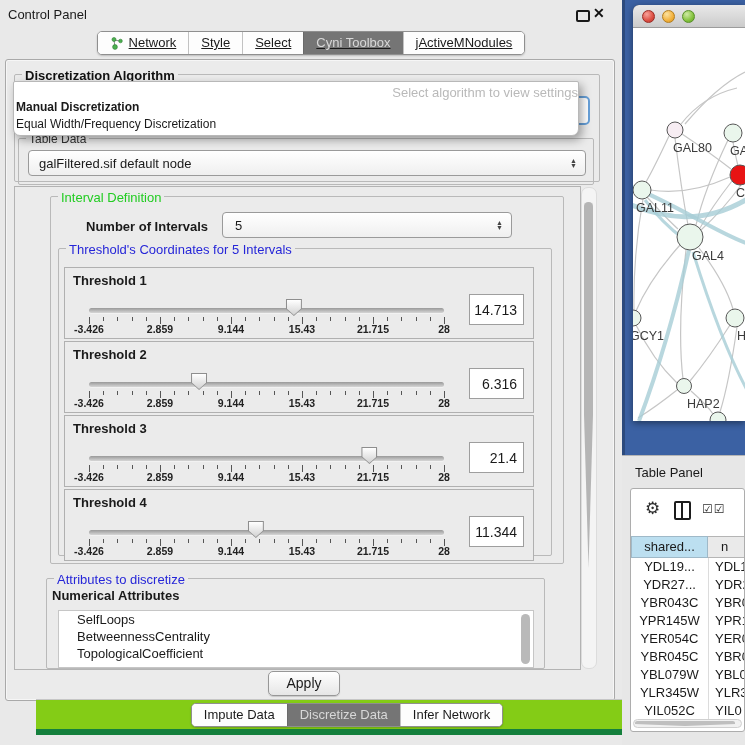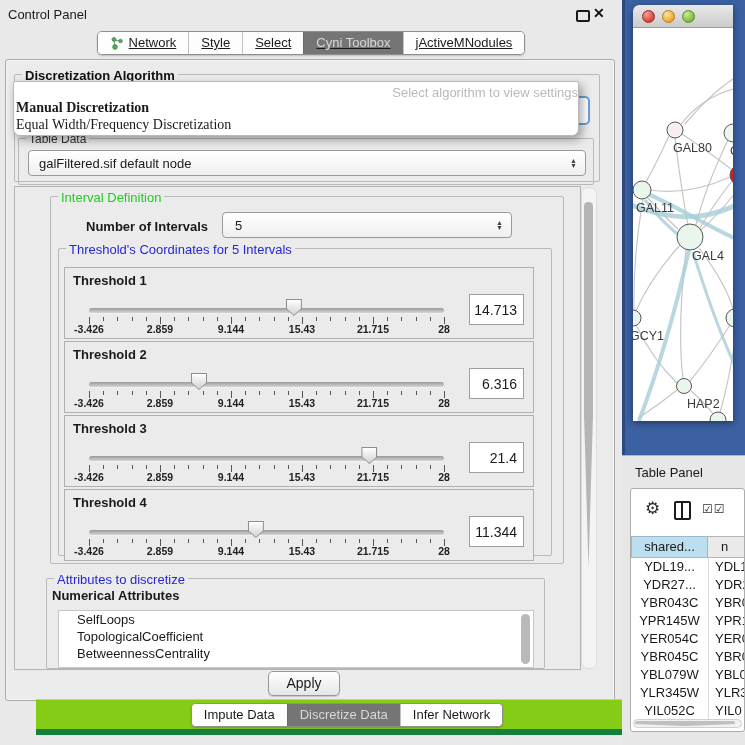--- a/index.html
+++ b/index.html
@@ -42,21 +42,21 @@
   .spin div{font-size:7px;line-height:5px;}
 
   
   .focus-combo{left:420px;top:96px;width:166px;height:25px;border:2px solid #67a0d8;border-radius:5px;
                background:#fff;z-index:5;}
 
   
   .popup{left:13px;top:81px;width:564px;height:53px;background:#fff;border:1px solid #b8b8b8;
          border-radius:2px 2px 7px 7px;box-shadow:3px 4px 10px rgba(0,0,0,.35);z-index:10;}
   .popup .hint{position:absolute;top:3px;left:0;width:100%;text-align:right;color:#b9b9b9;font-size:13px;}
-  .popup .item{position:absolute;left:2px;font-size:14px;white-space:nowrap;font-family:Liberation Serif, serif;}
+  .popup .item{position:absolute;left:2px;font-size:12px;white-space:nowrap;}
   .popup .item.b{font-weight:bold;top:18px;}
   .popup .item.n{top:35px;}
 
   
   .viewport{left:14px;top:186px;width:565px;height:482px;border:1px solid #b3b3b3;background:#ebebeb;}
   .vscroll{left:581px;top:187px;width:14px;height:480px;background:#f4f4f4;border:1px solid #dcdcdc;border-radius:7px;}
   .vscroll .thumb{position:absolute;left:2px;top:14px;width:9px;height:366px;background:#b5b5b5;border-radius:5px;}
 
   
   .slider-panel{position:absolute;left:0;width:468px;height:70px;border:1px solid #b0b0b0;background:#ebebeb;}
@@ -80,21 +80,21 @@
   
   .apply{left:268px;top:671px;width:70px;height:23px;border:1px solid #979797;border-radius:5px;
          background:linear-gradient(#ffffff,#e6e6e6);font-size:14px;text-align:center;line-height:23px;
          box-shadow:0 1px 1px rgba(0,0,0,.15);}
   .bottom-strip{left:0;top:699px;width:622px;height:29px;background:#84cc16;
                 border-top:1px solid #c6c6c6;border-bottom:6px solid #15803d;margin-left:36px;}
   .bottom-strip .tabgroup{margin-top:3px;}
 
   
   .blue-panel{left:622px;top:0;width:123px;height:455px;background:#3b61a3;border-left:3px solid #2c4a7d;box-sizing:border-box;}
-  .mac-window{left:633px;top:5px;width:100px;height:416px;border-radius:6px 0 0 0;overflow:hidden;
+  .mac-window{left:633px;top:5px;width:112px;height:416px;border-radius:6px 0 0 0;overflow:hidden;
               background:#0f172a;box-shadow:0 2px 7px rgba(0,0,0,.45);}
   .titlebar{position:absolute;left:0;top:0;width:100%;height:23px;background:linear-gradient(#e9e9e9,#cbcbcb);
             border-bottom:1px solid #9c9c9c;box-sizing:border-box;}
   .light{position:absolute;top:5px;width:13px;height:13px;border-radius:50%;}
   .light.red{left:9px;background:radial-gradient(circle at 35% 30%,#f7a29a,#dd4f43 60%,#b33a30);border:1px solid #9a2b24;box-sizing:border-box;}
   .light.yellow{left:29px;background:radial-gradient(circle at 35% 30%,#fbe2a0,#f2b13c 60%,#d19020);border:1px solid #b27d1e;box-sizing:border-box;}
   .light.green{left:49px;background:radial-gradient(circle at 35% 30%,#cfe9a5,#85c33e 60%,#5f9e2b);border:1px solid #578f28;box-sizing:border-box;}
   .canvas{position:absolute;left:0;top:23px;width:112px;height:393px;overflow:hidden;background:#fff;}
 
   
@@ -360,22 +360,22 @@
         <div class="valbox">11.344</div>
       </div>
     </div>
 
   <div class="abs group" style="left:46px;top:578px;width:497px;height:89px;"></div>
   <div class="abs gtitle blue" style="left:54px;top:572px;">Attributes to discretize</div>
   <div class="abs lbl" style="left:52px;top:588px;font-size:13px;font-weight:bold;">Numerical Attributes</div>
   <div class="abs attr-list" id="attr-list">
     <div class="sb"></div>
   <div class="item">SelfLoops</div>
+      <div class="item">BetweennessCentrality</div>
       <div class="item">TopologicalCoefficient</div>
-      <div class="item">BetweennessCentrality</div>
     </div>
 
   <div class="abs apply">Apply</div>
 
   <div class="abs bottom-strip">
     <div class="tabbar" style="position:relative;">
         <div class="tabgroup" id="bottom-tabgroup">
           <div class="tab">
             <span>Impute Data</span>
           </div>

